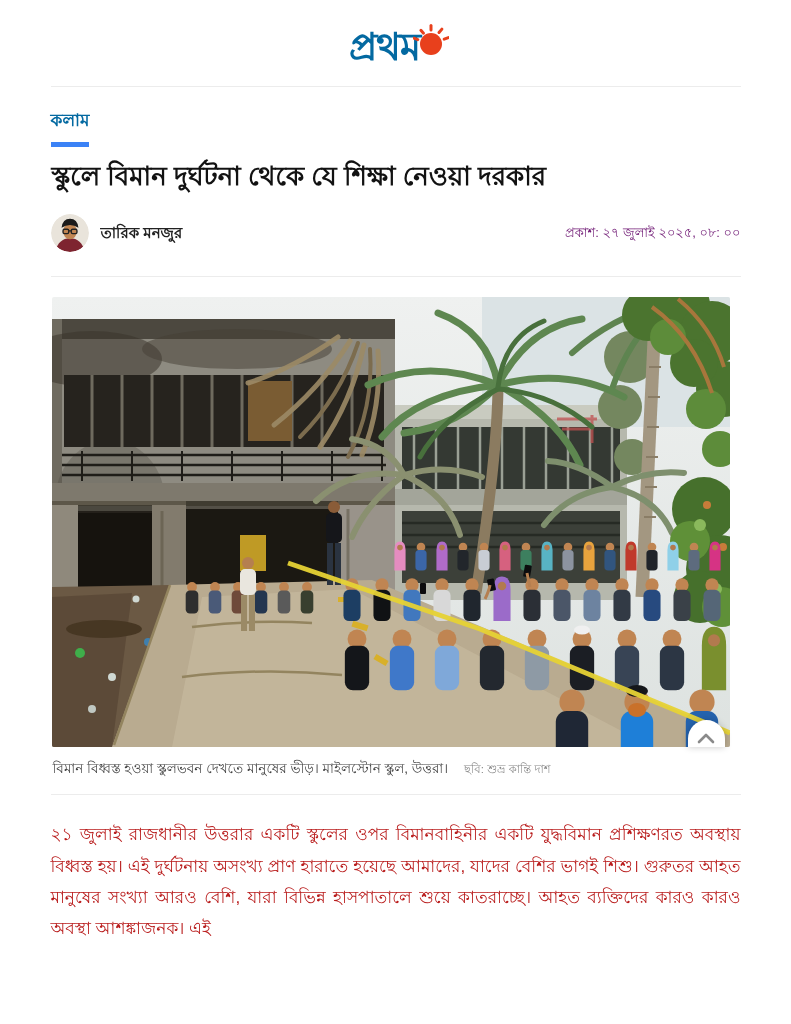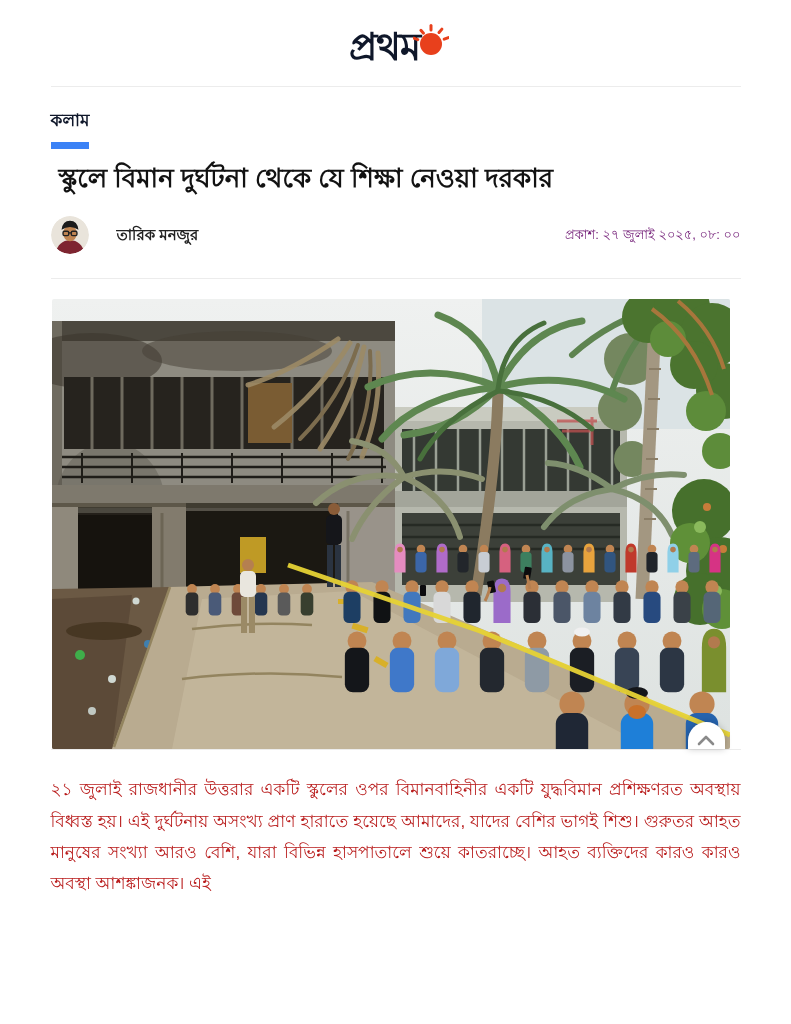--- a/index.html
+++ b/index.html
@@ -2,33 +2,33 @@
 <html><head>
 <meta charset="utf-8">
 <style>
   html,body{margin:0;padding:0;background:#fff;}
   .page{width:791px;height:1024px;overflow:hidden;background:#fff;margin:0 auto;
         font-family:"Liberation Sans","DejaVu Sans",sans-serif;color:#1c1c1c;}
   .container{width:690px;margin:0 auto;}
   
   .masthead{padding-top:26px;text-align:center;}
   .logo{display:inline-flex;align-items:center;font-size:38px;font-weight:800;
-        color:#0f172a;letter-spacing:-1px;text-decoration:none;line-height:1;}
+        color:#0369a1;letter-spacing:-1px;text-decoration:none;line-height:1;}
   .logo .sun{margin:0 -7px;transform:translateY(-4px);}
   .divider{border:none;border-top:1px solid #ececec;margin:0;}
   .d1{margin-top:18px;}
   
   .nav-row{padding-top:20px;}
-  .tab{display:inline-block;color:#0f172a;font-size:17px;font-weight:700;
-       padding-bottom:7px;border-bottom:7px solid #3b82f6;cursor:pointer;}
+  .tab{display:inline-block;color:#0369a1;font-size:17px;font-weight:700;
+       padding-bottom:7px;border-bottom:5px solid #3b82f6;cursor:pointer;}
   
   .category{margin-top:32px;font-size:16px;color:#3c4043;}
-  .headline{font-size:26px;font-weight:700;line-height:1.35;color:#121212;margin:12px 8px 20px;}
+  .headline{font-size:26px;font-weight:700;line-height:1.35;color:#121212;margin:12px 1px 20px;}
   .byline-row{display:flex;align-items:center;justify-content:space-between;margin:4px 0 24px;}
-  .author{display:flex;align-items:center;gap:28px;cursor:pointer;}
+  .author{display:flex;align-items:center;gap:12px;cursor:pointer;}
   .avatar{width:38px;height:38px;border-radius:50%;overflow:hidden;flex:0 0 auto;}
   .author-name{font-size:15px;font-weight:700;color:#222;}
   .pub-date{font-size:13px;color:#701a75;}
   
   .photo-wrap{position:relative;width:678px;margin:20px auto 0 1px;}
   .photo{display:block;border-radius:2px;}
   .collapse-btn{position:absolute;right:5px;bottom:0;width:37px;height:27px;background:#fff;
                 border:none;border-radius:19px 19px 0 0;box-shadow:0 0 7px rgba(0,0,0,.22);
                 display:flex;align-items:flex-end;justify-content:center;cursor:pointer;padding:0 0 3px;}
   .caption-row{display:flex;align-items:baseline;gap:16px;padding:11px 2px 13px;}
@@ -340,18 +340,22 @@
         <path d="M236,266 L428,332 L678,436" stroke="#e6d235" stroke-width="5" fill="none" opacity=".95"></path>
       </svg>
 
       <button class="collapse-btn">
         <svg width="20" height="12" viewBox="0 0 20 12">
           <polyline points="3,10 10,3 17,10" fill="none" stroke="#8a8a8a" stroke-width="2.6" stroke-linecap="round" stroke-linejoin="round"></polyline>
         </svg>
       </button>
     </div>
 
+    <div class="caption-row">
+      <span class="caption">বিমান বিধ্বস্ত হওয়া স্কুলভবন দেখতে মানুষের ভীড়। মাইলস্টোন স্কুল, উত্তরা।</span>
+      <span class="credit">ছবি: শুভ্র কান্তি দাশ</span>
+    </div>
 
     <hr class="divider">
 
     <p class="body-text">২১ জুলাই রাজধানীর উত্তরার একটি স্কুলের ওপর বিমানবাহিনীর একটি যুদ্ধবিমান প্রশিক্ষণরত অবস্থায় বিধ্বস্ত হয়। এই দুর্ঘটনায় অসংখ্য প্রাণ হারাতে হয়েছে আমাদের, যাদের বেশির ভাগই শিশু। গুরুতর আহত মানুষের সংখ্যা আরও বেশি, যারা বিভিন্ন হাসপাতালে শুয়ে কাতরাচ্ছে। আহত ব্যক্তিদের কারও কারও অবস্থা আশঙ্কাজনক। এই</p>
   </div>
 </div>
 
 </body></html>

